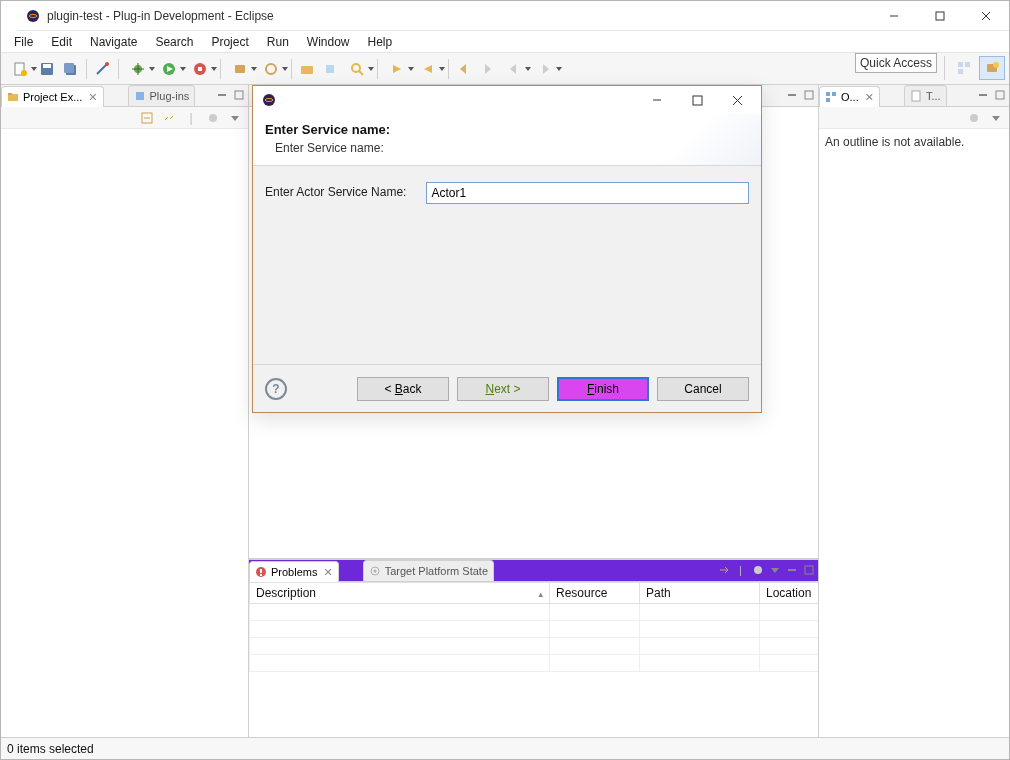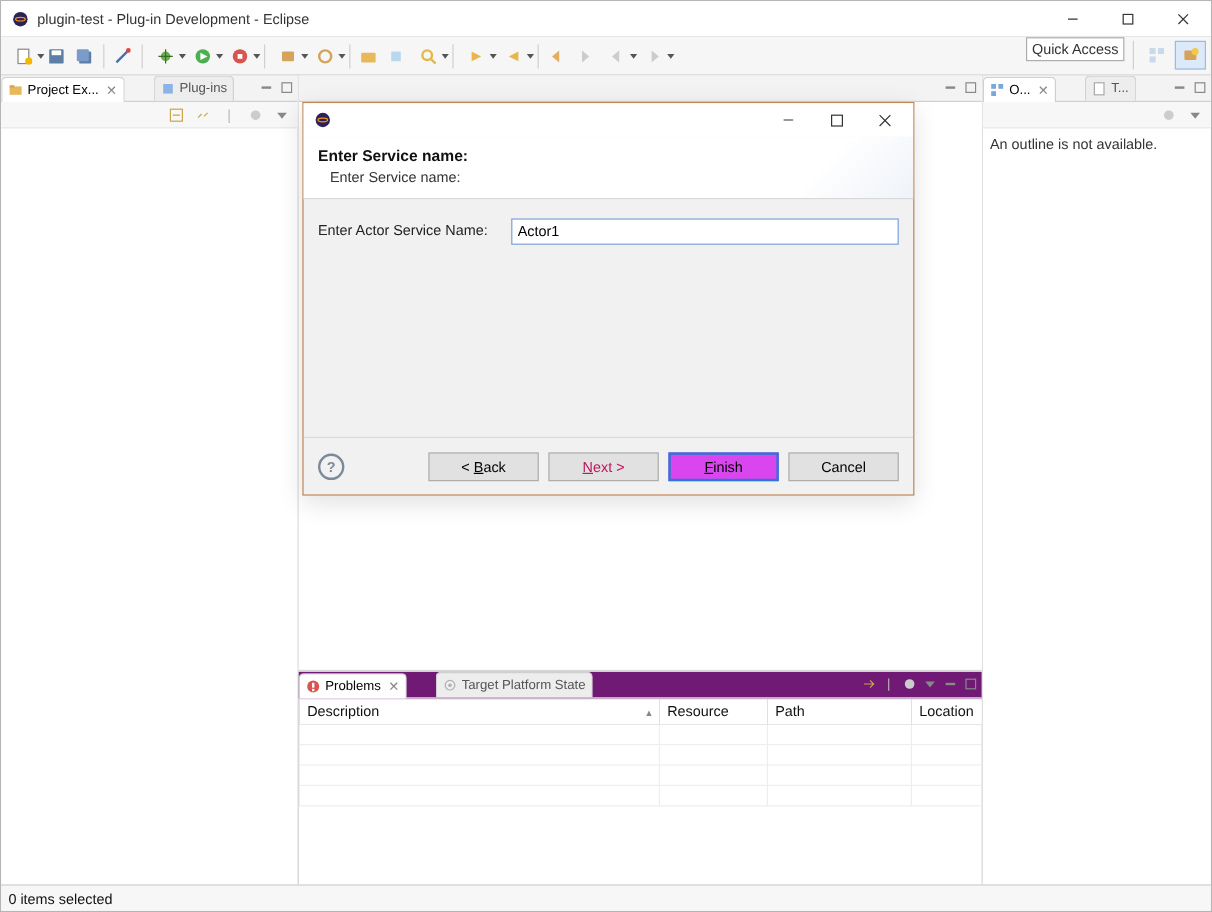--- a/index.html
+++ b/index.html
@@ -1,19 +1,19 @@
 <!DOCTYPE html>
 <html><head>
 <meta charset="utf-8">
 <style>
   html,body{margin:0;padding:0;font-family:"Segoe UI",Tahoma,sans-serif;font-size:12px;background:#fff;color:#111;height:100%;}
   *{box-sizing:border-box;}
   .app{width:1010px;height:760px;border:1px solid #b5b5b5;display:flex;flex-direction:column;background:#fff;}
   
-  .titlebar{height:30px;display:flex;align-items:center;border-bottom:1px solid #e5e5e5;background:#fff;}
+  .titlebar{height:30px;display:flex;align-items:center;border-bottom:1px solid #e5e5e5;background:#fff;margin-left:16px;}
   .titlebar .eclipse-icon{margin:0 6px 0 8px;}
   .titlebar .title{flex:1;color:#333;}
   .titlebar .winbtn{width:46px;height:30px;display:flex;align-items:center;justify-content:center;color:#555;}
   
   .menubar{height:22px;display:flex;align-items:center;padding:0 4px;border-bottom:1px solid #e5e5e5;}
   .menubar .mitem{padding:3px 9px;color:#222;}
   
   .toolbar{height:32px;display:flex;align-items:center;padding:0 4px;background:#f6f6f6;border-bottom:1px solid #d0d0d0;position:relative;}
   .tool{width:22px;height:22px;display:flex;align-items:center;justify-content:center;margin-right:1px;border:1px solid transparent;border-radius:2px;position:relative;}
   .tool .dd{position:absolute;right:-3px;top:8px;border-left:3px solid transparent;border-right:3px solid transparent;border-top:4px solid #555;}
@@ -35,21 +35,21 @@
   .viewtb{height:22px;display:flex;align-items:center;justify-content:flex-end;padding:0 4px;gap:4px;background:#f7f7f7;border-bottom:1px solid #e8e8e8;}
   .viewtb span{width:18px;height:18px;display:flex;align-items:center;justify-content:center;}
   .center{flex:1;display:flex;flex-direction:column;min-width:0;border-right:1px solid #d0d0d0;}
   .editor{flex:1;background:#fff;border-bottom:1px solid #d0d0d0;position:relative;}
   .editor .tabs{background:#f3f3f3;}
   .editor .blank{position:absolute;inset:22px 0 0 0;background:#fff;}
   .right{width:190px;background:#fff;display:flex;flex-direction:column;}
   .right .body{padding:6px;color:#333;font-size:12px;flex:1;}
   
   .bottom{height:178px;display:flex;flex-direction:column;border-top:1px solid #d0d0d0;}
-  .bottom .tabs{background:#701a75;}
+  .bottom .tabs{background:#6d28d9;}
   .items{padding:1px 6px;font-size:11px;color:#222;}
   .ptable{flex:1;overflow:hidden;}
   table{width:100%;border-collapse:collapse;table-layout:fixed;}
   th{text-align:left;font-weight:normal;padding:3px 6px;border:1px solid #e0e0e0;background:#fff;font-size:12px;position:relative;}
   th .sort{position:absolute;right:6px;top:6px;color:#888;font-size:9px;}
   td{border:1px solid #eee;height:17px;}
   
   .status{height:22px;border-top:1px solid #d0d0d0;display:flex;align-items:center;padding:0 6px;font-size:12px;background:#f7f7f7;}
   
   .dialog{position:absolute;left:252px;top:85px;width:510px;height:328px;border:1px solid #c08753;background:#f1f1f1;box-shadow:0 6px 20px rgba(0,0,0,.12);display:flex;flex-direction:column;}
@@ -60,21 +60,21 @@
   .dialog .banner .bt{font-weight:700;font-size:13px;}
   .dialog .banner .bs{margin:4px 0 0 10px;color:#333;}
   .dialog .banner .grad{position:absolute;right:0;top:0;bottom:0;width:120px;background:linear-gradient(135deg,rgba(120,150,200,0) 40%,rgba(120,150,200,.12) 100%);}
   .dialog .dbody{flex:1;padding:16px 12px;display:flex;align-items:flex-start;gap:20px;}
   .dialog .dbody label{padding-top:3px;color:#222;}
   .dialog .dbody input{flex:1;height:22px;border:1px solid #7a9fd4;padding:1px 4px;font-family:inherit;font-size:12px;outline:none;}
   .dialog .dbtns{height:48px;border-top:1px solid #d8d8d8;display:flex;align-items:center;padding:0 12px;gap:8px;}
   .dialog .dbtns .help{margin-right:auto;width:22px;height:22px;border:2px solid #7a8a9a;border-radius:50%;display:flex;align-items:center;justify-content:center;color:#7a8a9a;font-weight:bold;}
   .dialog .dbtns button{width:92px;height:24px;border:1px solid #adadad;background:#e1e1e1;font-family:inherit;font-size:12px;}
   .dialog .dbtns button.def{border:2px solid #2e77d0;background:#d946ef;}
-  .dialog .dbtns button:disabled{color:#be185d;text-align:center;}
+  .dialog .dbtns button:disabled{color:#4d7c0f;text-align:center;}
   .u{text-decoration:underline;}
   svg{display:block;}
 </style>
 </head>
 <body>
 
 <div class="app">
 
   <div class="titlebar">
     <span class="eclipse-icon">
@@ -95,20 +95,30 @@
         </svg>
       </div>
     <div class="winbtn">
         <svg width="10" height="10">
           <line x1="1" y1="1" x2="9" y2="9" stroke="#333"></line>
           <line x1="9" y1="1" x2="1" y2="9" stroke="#333"></line>
         </svg>
       </div>
   </div>
 
+  <div class="menubar">
+    <span class="mitem">File</span>
+    <span class="mitem">Edit</span>
+    <span class="mitem">Navigate</span>
+    <span class="mitem">Search</span>
+    <span class="mitem">Project</span>
+    <span class="mitem">Run</span>
+    <span class="mitem">Window</span>
+    <span class="mitem">Help</span>
+  </div>
 
   <div class="toolbar">
     <div class="tool wdd">
         <svg width="14" height="14">
           <rect x="2" y="1" width="9" height="12" fill="#fff" stroke="#888"></rect>
           <circle cx="11" cy="11" r="3" fill="#f7b500"></circle>
         </svg>
         <span class="dd"></span>
       </div>
     <div class="tool">

